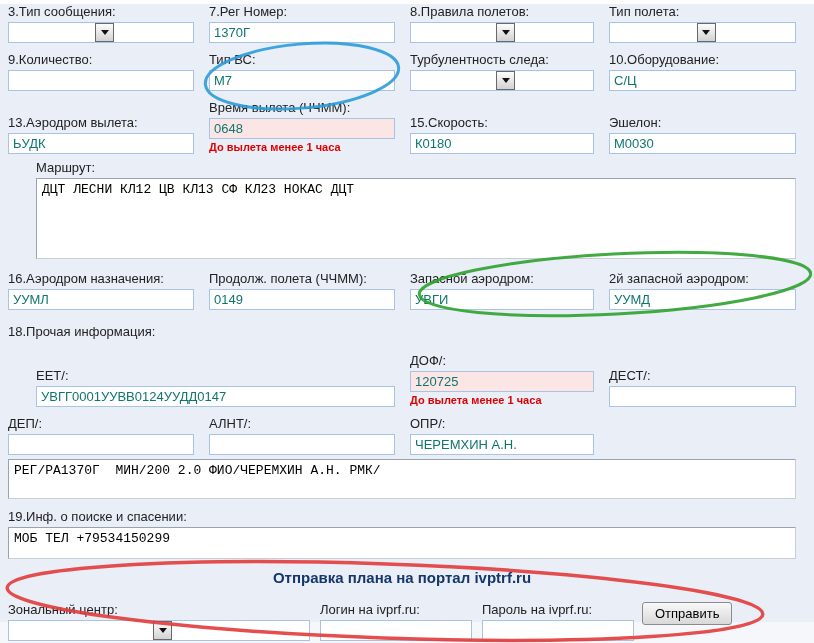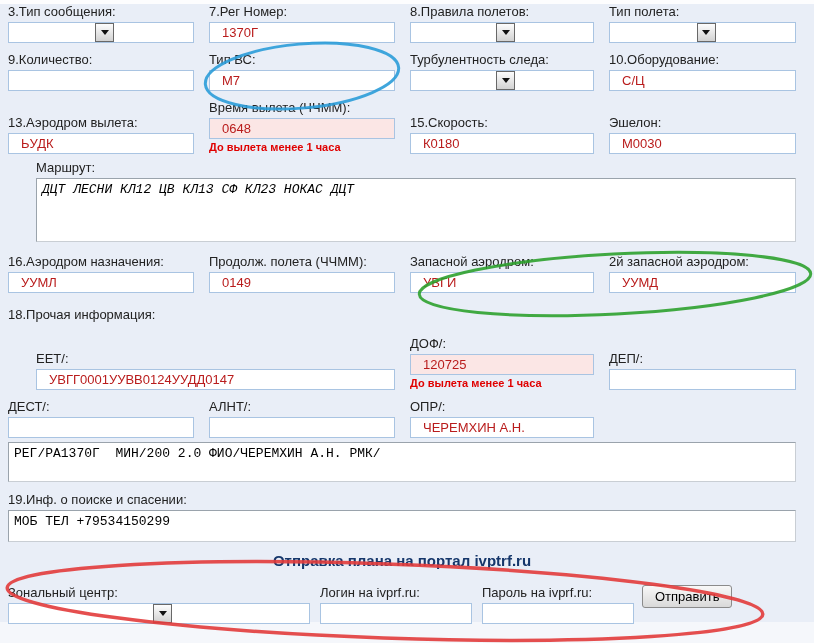--- a/index.html
+++ b/index.html
@@ -11,22 +11,22 @@
   .content{position:absolute;top:4px;left:8px;width:788px;}
 
   .grid4{display:grid;grid-template-columns:186px 186px 184px 187px;
          column-gap:15px;row-gap:9px;align-items:end;}
   .cell{min-width:0;}
   .span2{grid-column:1 / span 2;margin-left:28px;}
 
   .lbl{display:block;font-size:13px;line-height:15px;color:#222;margin-bottom:3px;
        white-space:nowrap;overflow:hidden;}
   .tb{box-sizing:border-box;display:block;width:100%;height:21px;
-      border:1px solid #a9c4e2;background:#fff;color:#b91c1c;
-      font:13px "Liberation Sans",sans-serif;padding:1px 12px;border-radius:0;}
+      border:1px solid #a9c4e2;background:#fff;color:#0f766e;
+      font:13px "Liberation Sans",sans-serif;padding:1px 4px;border-radius:0;}
   .tb.pink{background:#fbe6e5;}
   .warn{font-size:11px;font-weight:bold;line-height:13px;color:#e00000;margin-top:2px;
         white-space:nowrap;}
 
   .combo{box-sizing:border-box;width:100%;height:21px;border:1px solid #a9c4e2;
          background:#fff;display:flex;align-items:center;padding:0 1px 0 4px;
          font-size:13px;color:#000;cursor:default;flex-direction:column;}
   .combo-text{white-space:nowrap;overflow:hidden;flex:1;}
   .combo-btn{flex:none;margin-left:4px;width:17px;height:17px;
              background:linear-gradient(#fdfdfd,#d2d2d2);border:1px solid #686868;
@@ -135,21 +135,21 @@
         <input class="tb" value="К0180" style="">
       </div>
       <div class="cell">
         <span class="lbl">Эшелон:</span>
         <input class="tb" value="М0030" style="">
       </div>
     </div>
 
     <div class="mt-route">
       <span class="lbl">Маршрут:</span>
-      <textarea class="ta" style="height: 64px; font-style: italic;">ДЦТ ЛЕСНИ КЛ12 ЦВ КЛ13 СФ КЛ23 НОКАС ДЦТ</textarea>
+      <textarea class="ta" style="height: 81px;">ДЦТ ЛЕСНИ КЛ12 ЦВ КЛ13 СФ КЛ23 НОКАС ДЦТ</textarea>
     </div>
 
     <div class="grid4 mt-grid2">
       <div class="cell">
         <span class="lbl">16.Аэродром назначения:</span>
         <input class="tb" value="УУМЛ" style="">
       </div>
       <div class="cell">
         <span class="lbl">Продолж. полета (ЧЧММ):</span>
         <input class="tb" value="0149" style="">
@@ -171,25 +171,25 @@
         <span class="lbl">ЕЕТ/:</span>
         <input class="tb" value="УВГГ0001УУВВ0124УУДД0147" style="">
       </div>
       <div class="cell">
         <span class="lbl">ДОФ/:</span>
         <input class="tb pink" value="120725" style="">
         <div class="warn">До вылета менее 1 часа</div>
       </div>
 
       <div class="cell">
+        <span class="lbl">ДЕСТ/:</span>
+        <input class="tb" style="">
+      </div>
+      <div class="cell">
         <span class="lbl">ДЕП/:</span>
-        <input class="tb" style="">
-      </div>
-      <div class="cell">
-        <span class="lbl">ДЕСТ/:</span>
         <input class="tb" style="">
       </div>
       <div class="cell">
         <span class="lbl">АЛНТ/:</span>
         <input class="tb" style="">
       </div>
       <div class="cell">
         <span class="lbl">ОПР/:</span>
         <input class="tb" value="ЧЕРЕМХИН А.Н." style="">
       </div>

